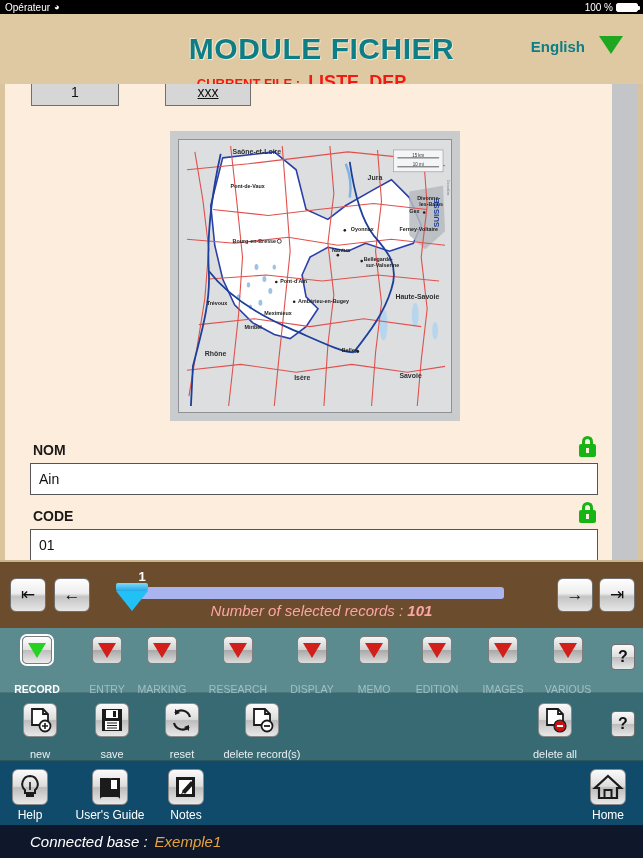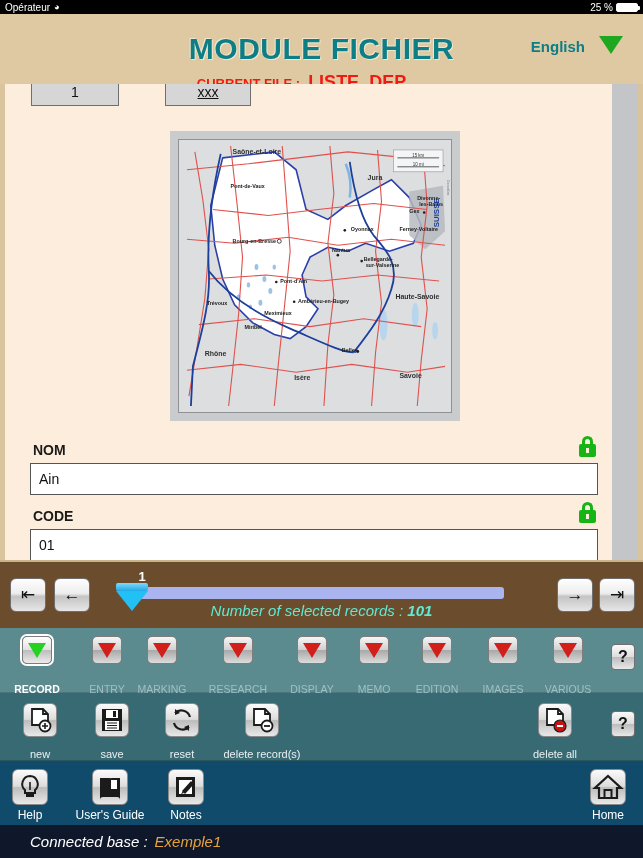--- a/index.html
+++ b/index.html
@@ -150,21 +150,21 @@
     position: absolute; top: 8px; left: 0; width: 0; height: 0;
     border-left: 16px solid transparent; border-right: 16px solid transparent;
     border-top: 20px solid #23c0f5;
   }
   .slider-value {
     position: absolute; top: -14px; left: 6px; width: 40px; text-align: center;
     color: #fff; font-size: 13px; font-weight: bold;
   }
   .reccount {
     position: absolute; top: 40px; left: 0; width: 643px; text-align: center;
-    color: #5eead4; font-size: 15px; font-style: italic;
+    color: #fca5a5; font-size: 15px; font-style: italic;
   }
   .reccount b { font-style: italic; }
 
   
   .tabstrip {
     position: absolute; top: 628px; left: 0; width: 643px; height: 65px;
     background: #5b8a8f; border-bottom: 1px solid #4a767b;
   }
   .tabitem { position: absolute; top: 8px; width: 74px; text-align: center; }
   .tabbtn {
@@ -239,21 +239,21 @@
 
 <div id="app">
 
   <div class="statusbar">
     <div class="sb-left">
       <span>Opérateur</span>
       <span class="wifi-glyph">◕</span>
     </div>
     <div class="sb-center">18:23</div>
     <div class="sb-right">
-      <span>25 %</span>
+      <span>100 %</span>
       <span class="battery">
           <i></i>
         </span>
     </div>
   </div>
 
   <div class="titlebar">
     <div class="app-title">MODULE FICHIER</div>
     <div class="lang">English</div>
     <div class="lang-arrow"></div>

